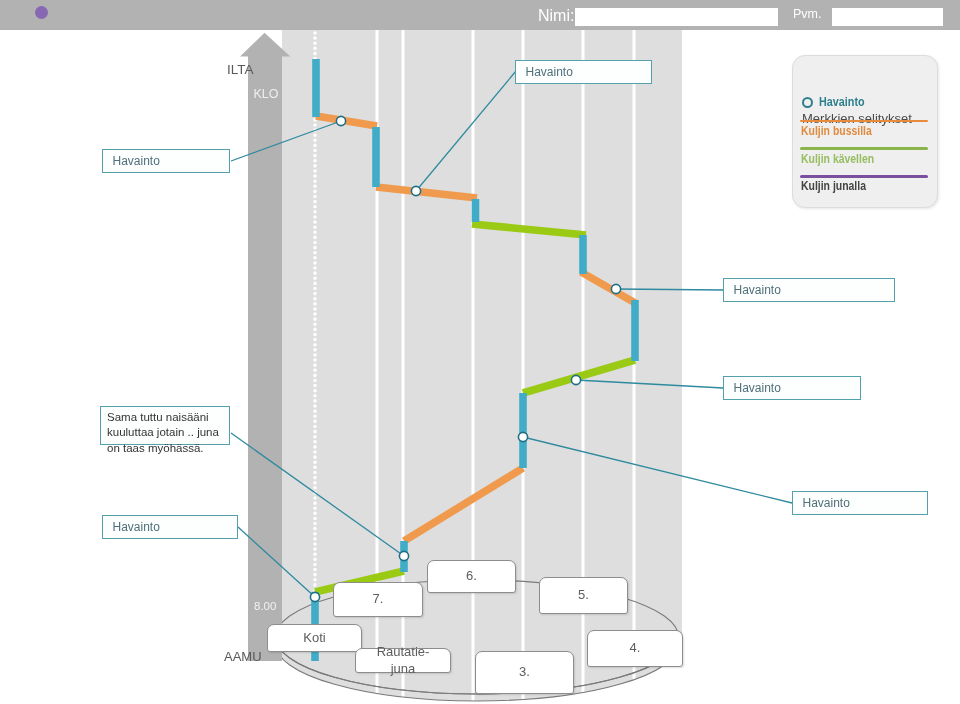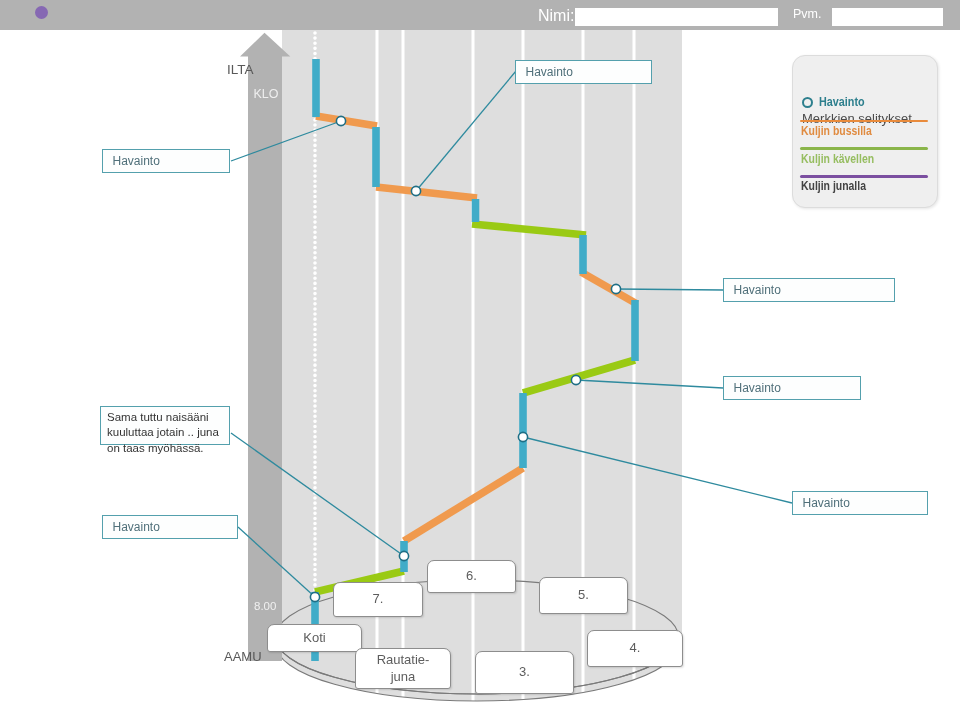--- a/index.html
+++ b/index.html
@@ -140,21 +140,21 @@
   <div id="lg-marker"></div>
   <div class="lg-item" style="left:819px;top:95px;color:#2d7f8d;font-size:12px;transform:scaleX(0.9);">Havainto</div>
   <div class="lg-line" style="left:800px;top:119.5px;width:128px;height:2.6px;background:#e98b3c;"></div>
   <div class="lg-item" style="left:801px;top:124px;color:#e08b40;font-size:12px;transform:scaleX(0.87);">Kuljin bussilla</div>
   <div class="lg-line" style="left:800px;top:147px;width:128px;height:2.6px;background:#8ab54a;"></div>
   <div class="lg-item" style="left:801px;top:151.5px;color:#96bd60;font-size:12px;transform:scaleX(0.87);">Kuljin kävellen</div>
   <div class="lg-line" style="left:800px;top:174.5px;width:128px;height:3px;background:#7b4fa0;"></div>
   <div class="lg-item" style="left:801px;top:179px;color:#434343;font-size:12px;transform:scaleX(0.87);">Kuljin junalla</div>
 
   <div class="place" style="left:267px;top:624px;width:95px;height:28px;">Koti</div>
-  <div class="place" style="left:355px;top:648px;width:96px;height:41px;">
+  <div class="place" style="left:355px;top:648px;width:96px;height:25px;">
       <div><span>Rautatie-</span><br><span>juna</span></div>
     </div>
   <div class="place" style="left:475px;top:651px;width:99px;height:43px;">3.</div>
   <div class="place" style="left:587px;top:630px;width:96px;height:37px;">4.</div>
   <div class="place" style="left:539px;top:577px;width:89px;height:37px;">5.</div>
   <div class="place" style="left:427px;top:560px;width:89px;height:33px;">6.</div>
   <div class="place" style="left:333px;top:582px;width:90px;height:35px;">7.</div>
 </div>
 
 </body></html>

